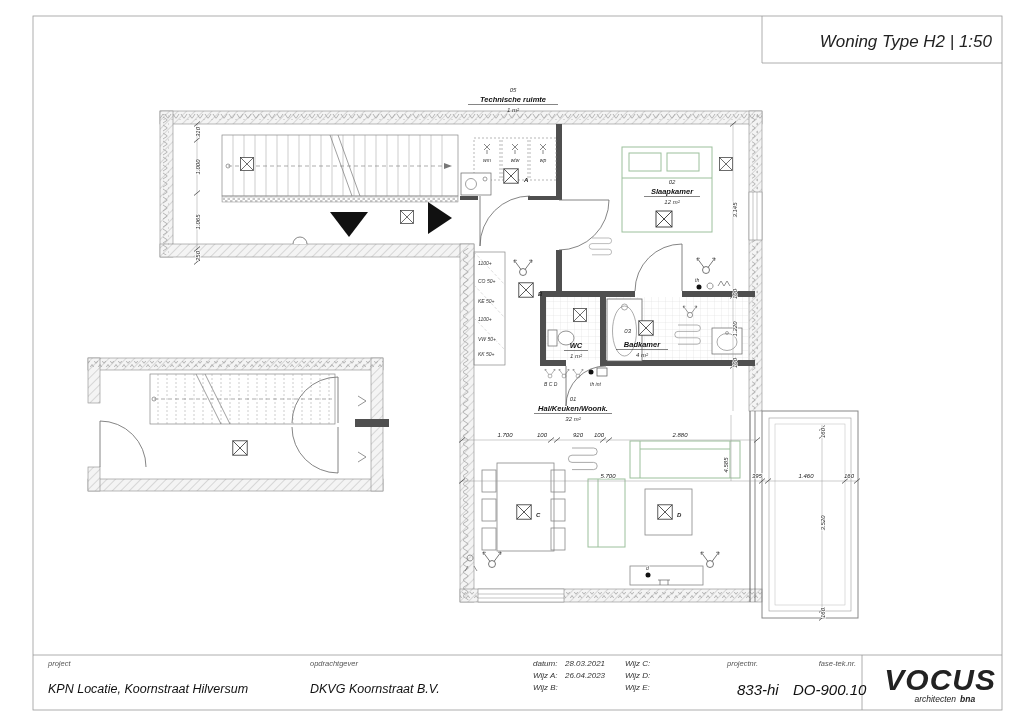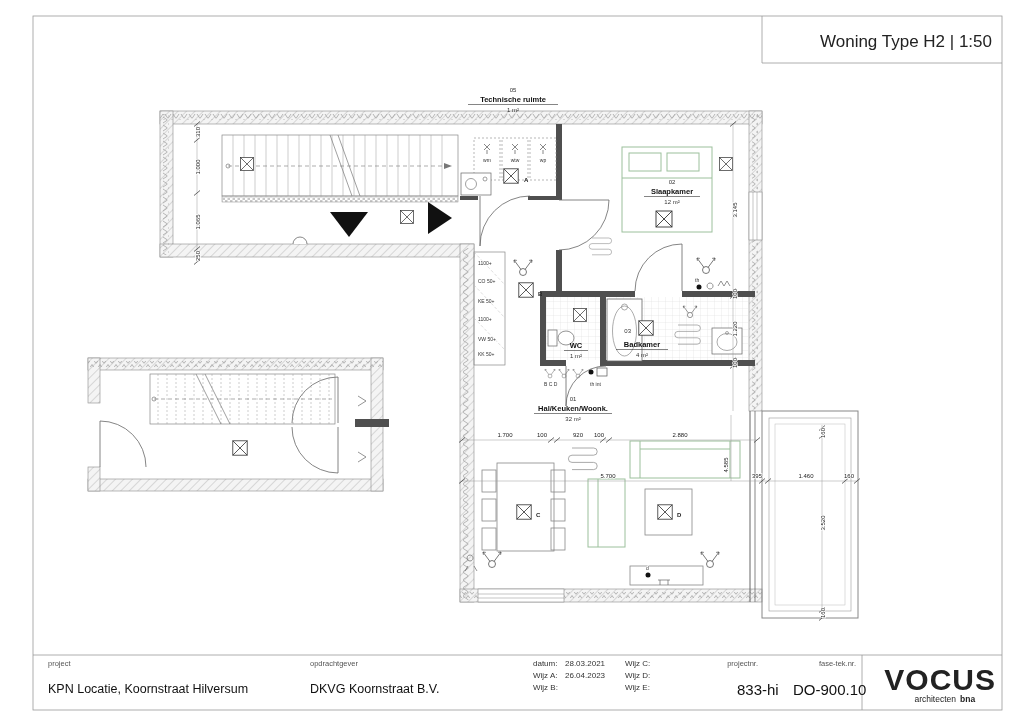--- a/index.html
+++ b/index.html
@@ -1,16 +1,16 @@
 <!DOCTYPE html>
 <html><head>
 <meta charset="utf-8">
 <style>
   html,body{margin:0;padding:0;background:#fff;}
-  #sheet{position:relative;width:1024px;height:724px;background:#fff;overflow:hidden;}
+  #sheet{position:relative;width:1024px;height:724px;background:#fff;overflow:hidden;font-style:italic;}
   svg{position:absolute;left:0;top:0;}
   svg text{font-family:"Liberation Sans","DejaVu Sans",sans-serif;fill:#222;}
   .dim{font-size:6px;fill:#222;paint-order:stroke;stroke:#fff;stroke-width:1.4px;}
   .xs{font-size:5px;fill:#333;paint-order:stroke;stroke:#fff;stroke-width:1.2px;}
   .roomnum{font-size:6px;fill:#333;}
   .roomname{font-size:7.5px;font-weight:bold;fill:#111;}
   .roomarea{font-size:6px;fill:#333;}
   .mark{font-size:6px;fill:#222;font-weight:bold;}
   .tb-label{font-size:7.5px;fill:#555;}
   .tb-value{font-size:12.5px;fill:#111;}

